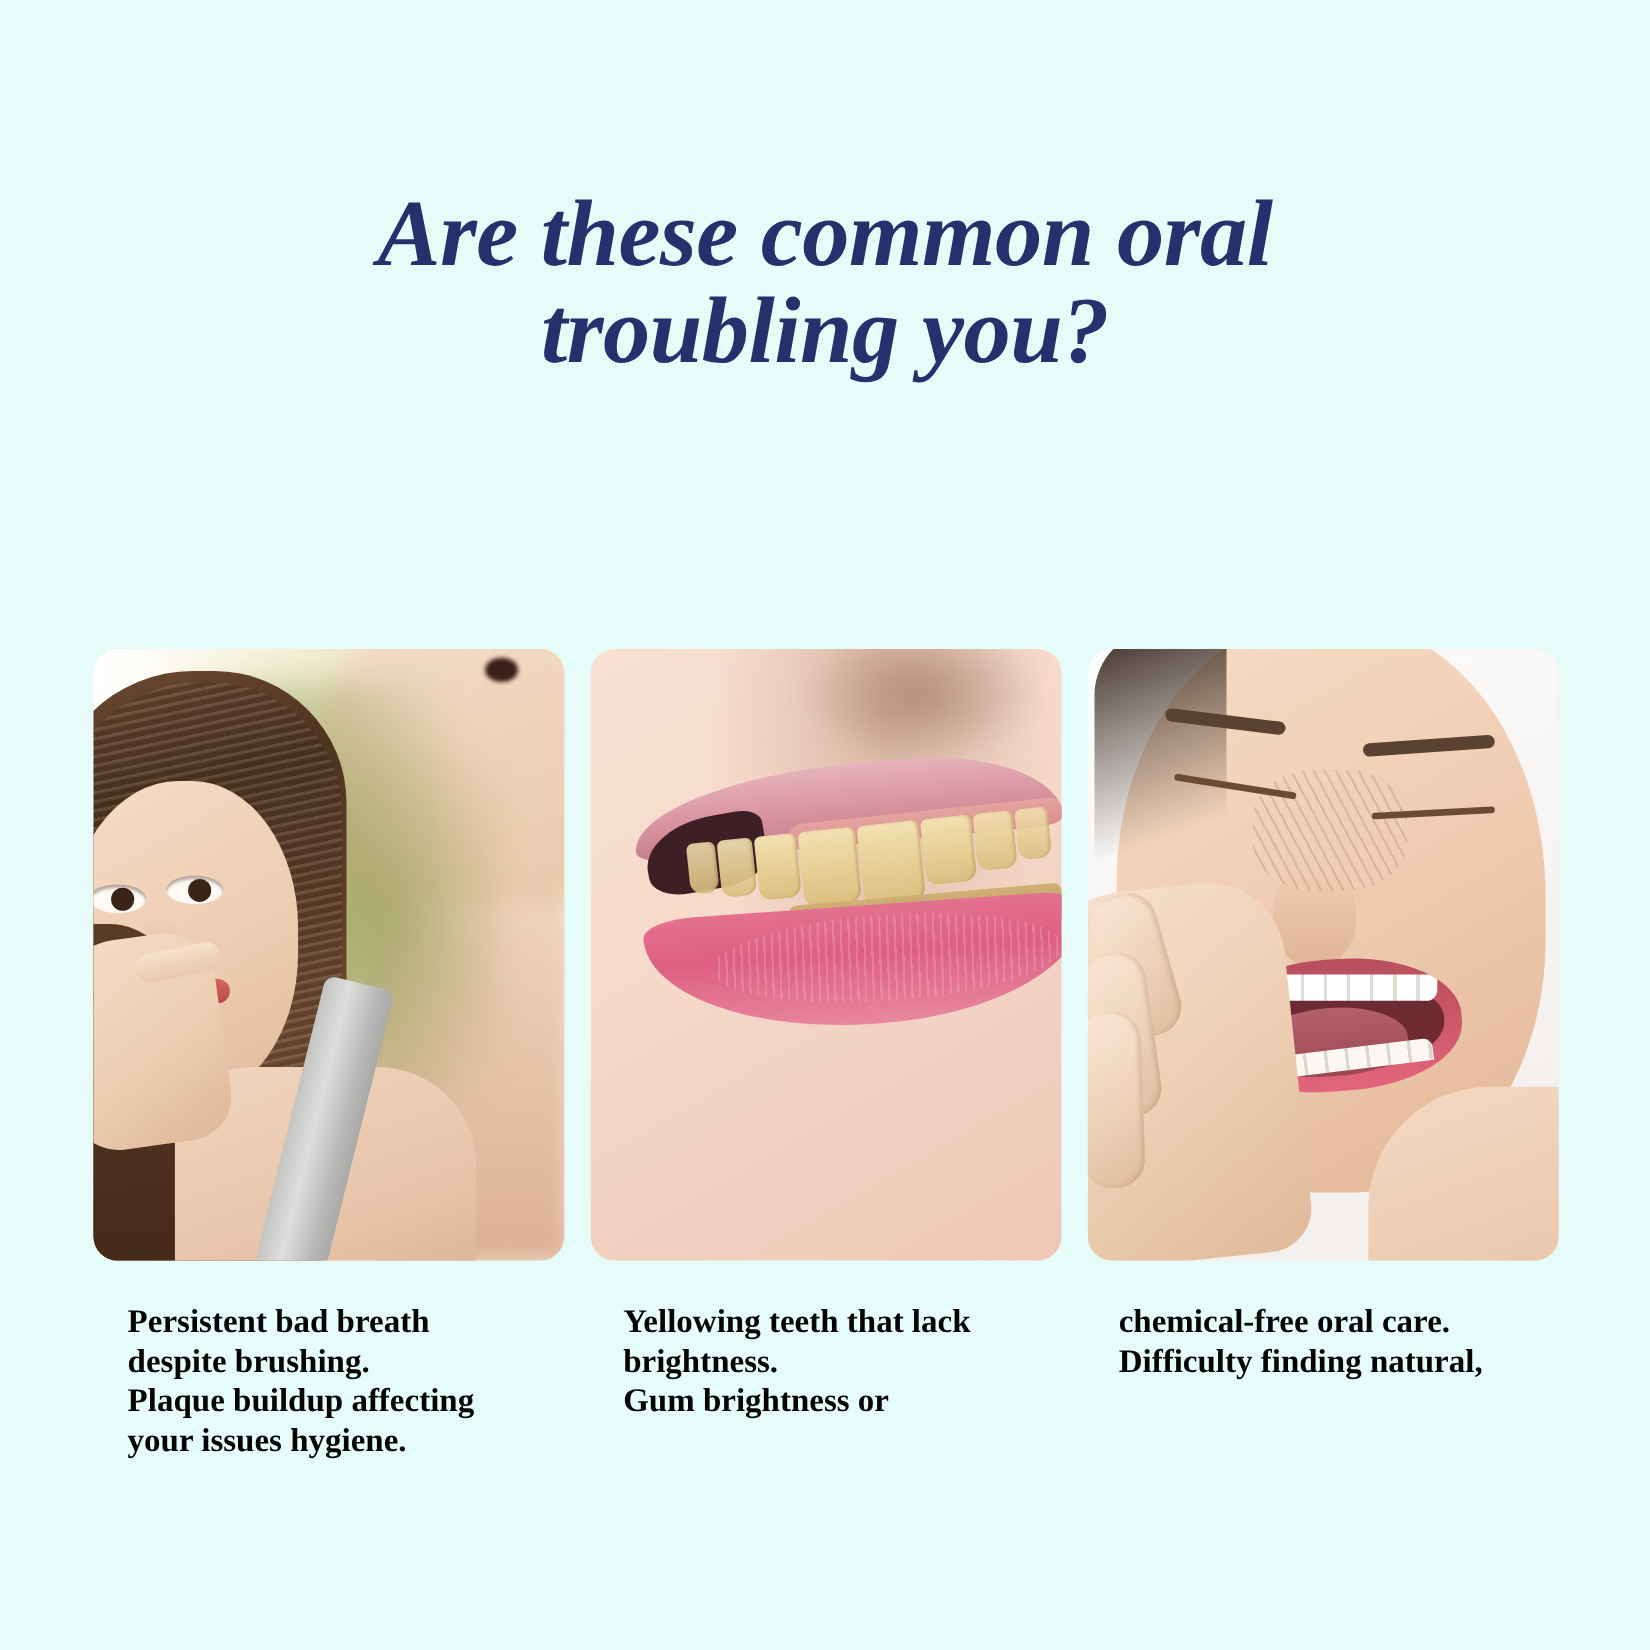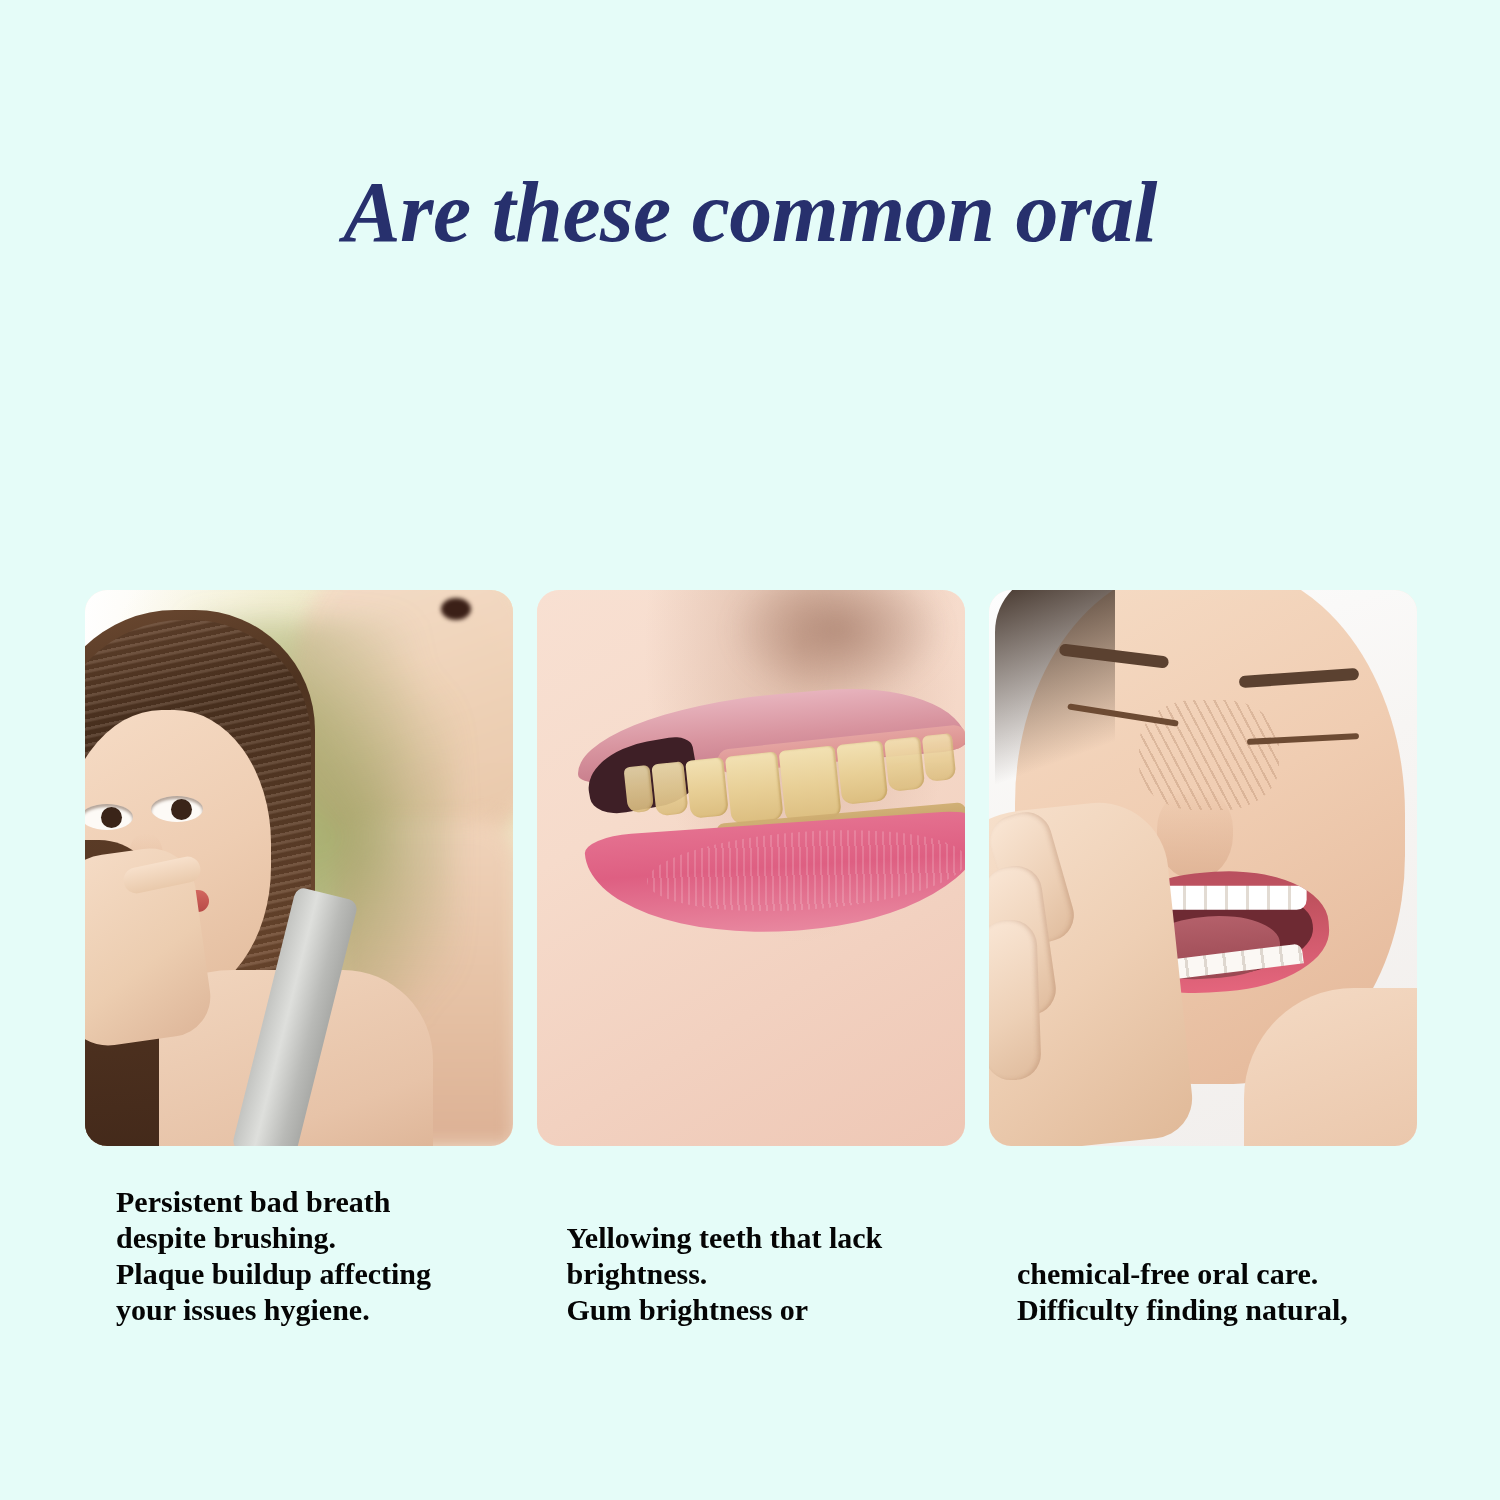--- a/index.html
+++ b/index.html
@@ -353,39 +353,39 @@
   }
 
   
   .caption-row {
     position: absolute;
     left: 85px;
     top: 1184px;
     width: 1332px;
     display: flex;
     justify-content: space-between;
-    align-items: flex-end;
   }
   .caption {
     width: 400px;
     color: #050505;
     font-family: "Liberation Serif", "DejaVu Serif", serif;
     font-weight: bold;
     font-size: 30px;
     line-height: 36px;
     padding-left: 31px;
     box-sizing: content-box;
   }
   .caption .cap-line { display: block; white-space: nowrap; }
 </style>
 </head>
 <body>
 
 <div class="headline">
   <span class="hl-line">Are these common oral</span>
+  <span class="hl-line">troubling you?</span>
 </div>
 
 <div class="panel-row">
 
   <div class="panel">
     <div class="p1-bg"></div>
     <div class="p1-man-head"></div>
     <div class="p1-man-nostril"></div>
     <div class="p1-man-neck"></div>
     <div class="p1-stink"></div>

